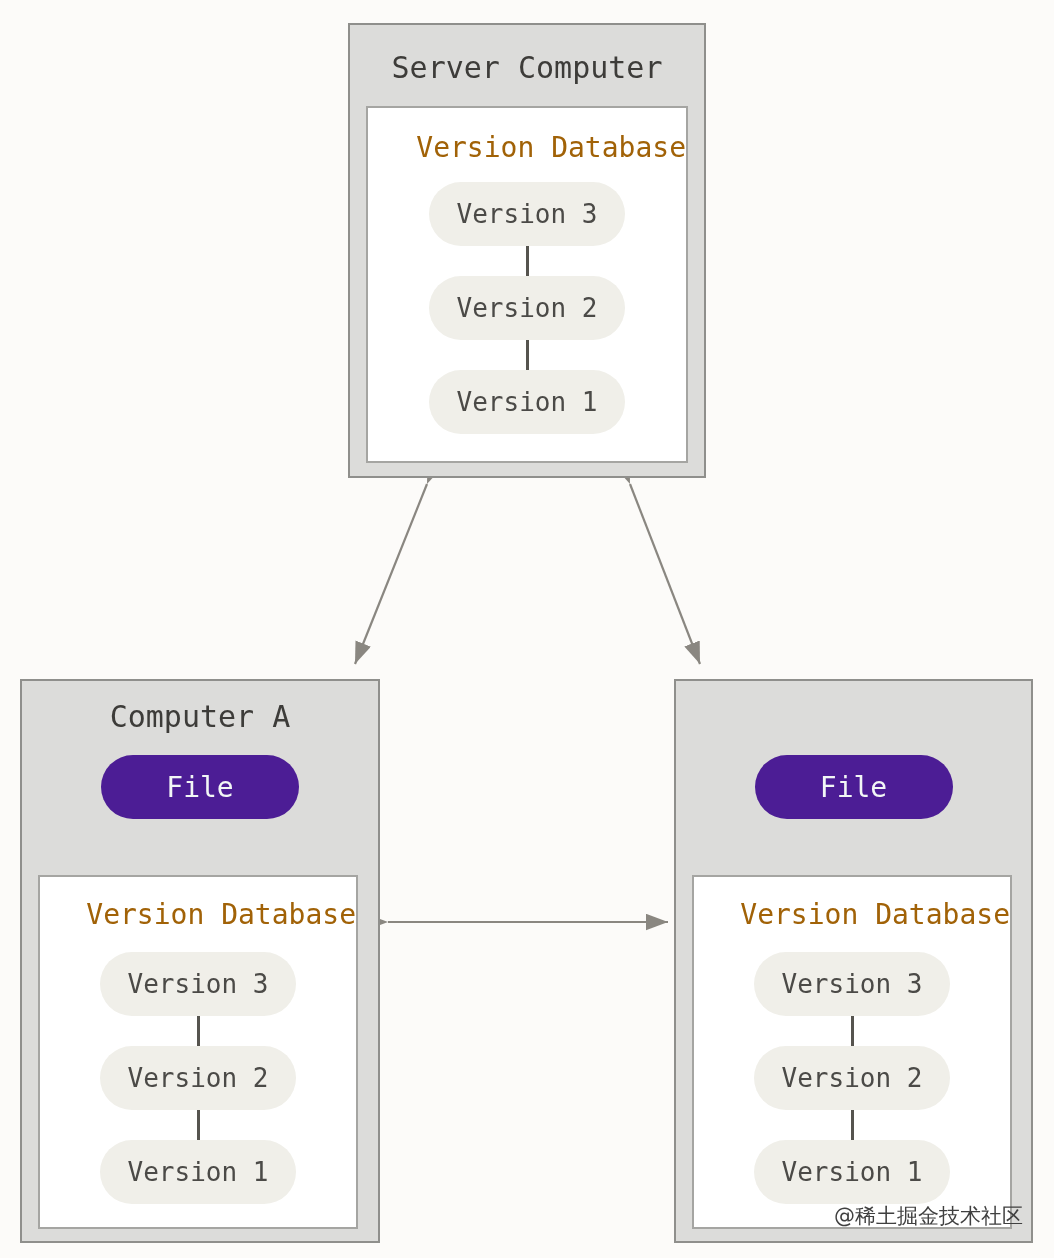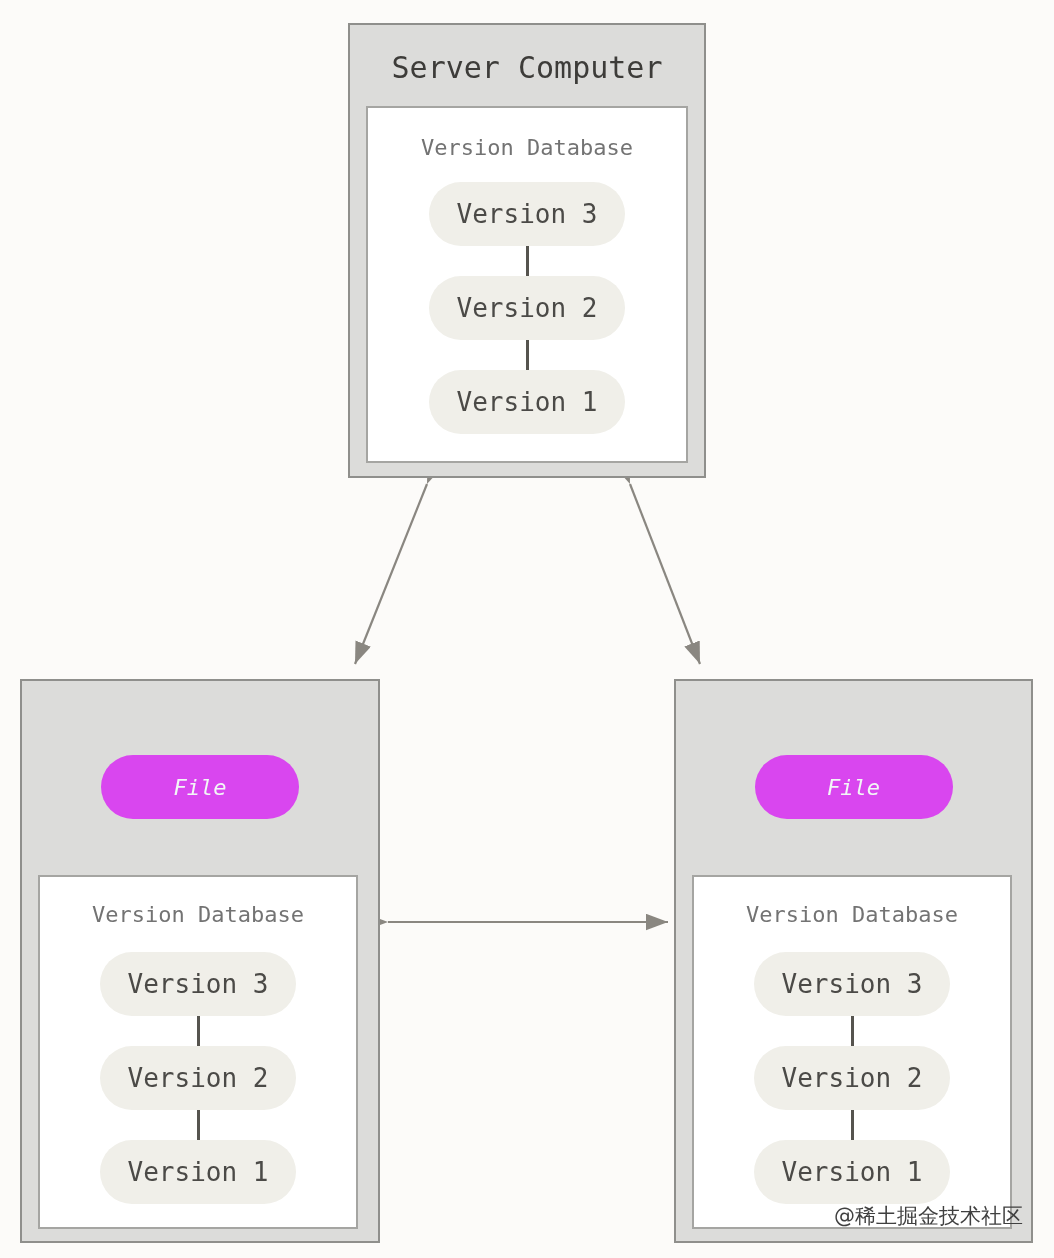--- a/index.html
+++ b/index.html
@@ -29,38 +29,38 @@
   }
   #server-box .box-title { top:27px; }
   .computer-box .box-title { top:20px; }
 
   .file-pill {
     position:absolute;
     left:50%; transform:translateX(-50%);
     top:74px;
     width:198px; height:64px;
     border-radius:32px;
-    background:#d946ef;
+    background:#4c1d95;
     color:#f2f7f6;
-    font-size:22px;
-    display:flex; align-items:center; justify-content:center;font-style:italic;
+    font-size:28px;
+    display:flex; align-items:center; justify-content:center;
   }
 
   .inner-box {
     position:absolute;
     background:#ffffff;
     border:2px solid #a5a5a2;
   }
   #server-box .inner-box   { left:16px; top:81px;  width:322px; height:357px; }
   .computer-box .inner-box { left:16px; top:194px; width:320px; height:354px; }
 
   .db-title {
-    text-align:center;
-    font-size:22px; line-height:32px;
-    color:#737373;
+    text-align:right;
+    font-size:28px; line-height:32px;
+    color:#a16207;
     white-space:nowrap;
   }
   #server-box .inner-box .db-title   { margin-top:24px; }
   .computer-box .inner-box .db-title { margin-top:22px; }
 
   .pill-stack {
     display:flex; flex-direction:column; align-items:center;
   }
   #server-box .pill-stack   { margin-top:18px; }
   .computer-box .pill-stack { margin-top:21px; }
@@ -121,20 +121,21 @@
         <div class="version-pill">Version 3</div>
         <div class="pill-connector"></div>
         <div class="version-pill">Version 2</div>
         <div class="pill-connector"></div>
         <div class="version-pill">Version 1</div>
       </div>
     </div>
   </div>
 
   <div class="outer-box computer-box" id="computer-a-box">
+    <div class="box-title">Computer A</div>
     <div class="file-pill">File</div>
     <div class="inner-box">
       <div class="db-title">Version Database</div>
       <div class="pill-stack">
         <div class="version-pill">Version 3</div>
         <div class="pill-connector"></div>
         <div class="version-pill">Version 2</div>
         <div class="pill-connector"></div>
         <div class="version-pill">Version 1</div>
       </div>

